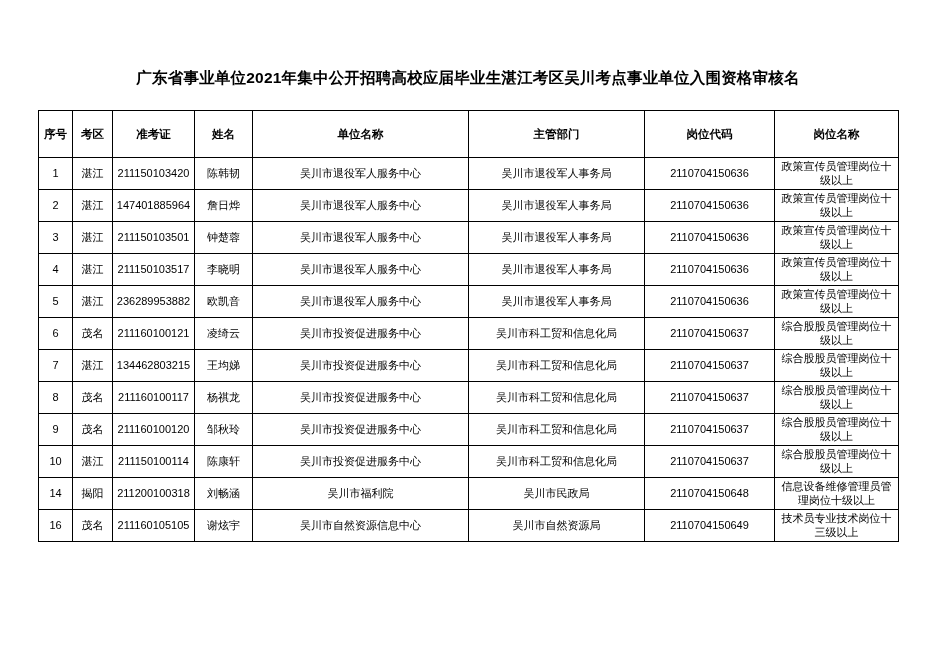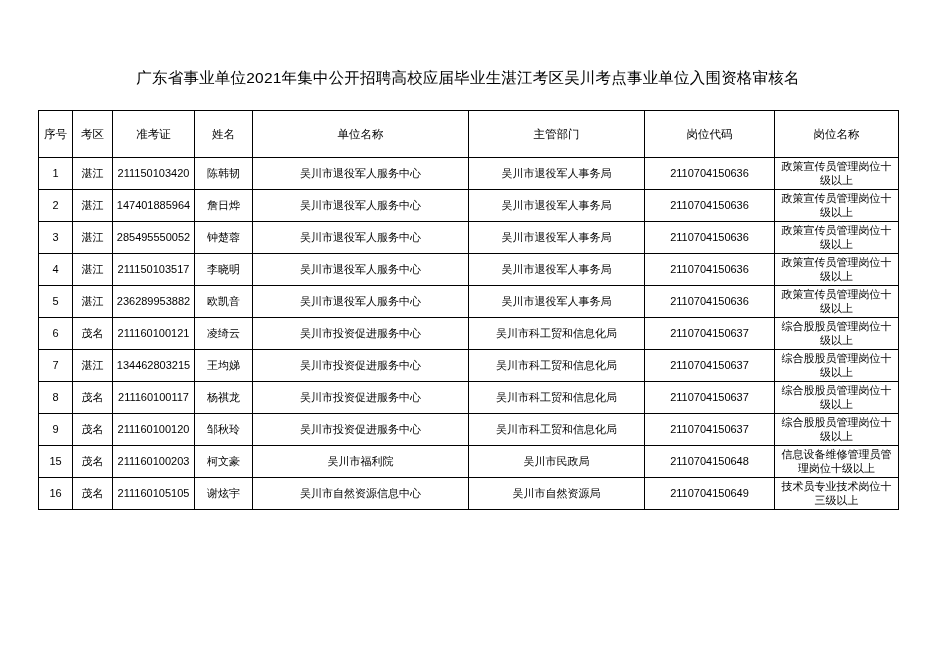--- a/index.html
+++ b/index.html
@@ -20,21 +20,21 @@
     height: 662px;
     box-sizing: border-box;
   }
   .doc-title {
     position: absolute;
     top: 68px;
     left: 0;
     width: 936px;
     text-align: center;
     font-size: 15.5px;
-    font-weight: normal;
+    font-weight: bold;
     letter-spacing: 0.2px;
     white-space: nowrap;
     overflow: hidden;
   }
   .table-wrap {
     position: absolute;
     top: 110px;
     left: 38px;
     width: 860px;
   }
@@ -47,21 +47,21 @@
     border: 1px solid #000000;
     font-size: 11px;
     text-align: center;
     vertical-align: middle;
     padding: 0 2px;
     line-height: 1.25;
     word-break: break-all;
   }
   table.reg thead th {
     height: 46px;
-    font-weight: normal;
+    font-weight: bold;
     font-size: 11.5px;
   }
   table.reg tbody td {
     height: 31px;
   }
   
   .c-seq   { width: 34px; }
   .c-area  { width: 40px; }
   .c-admit { width: 82px; }
   .c-name  { width: 58px; }
@@ -123,21 +123,21 @@
             <td>147401885964</td>
             <td>詹日烨</td>
             <td>吴川市退役军人服务中心</td>
             <td>吴川市退役军人事务局</td>
             <td>2110704150636</td>
             <td class="post-cell">政策宣传员管理岗位十级以上</td>
           </tr>
           <tr>
             <td>3</td>
             <td>湛江</td>
-            <td>285495550052</td>
+            <td>211150103501</td>
             <td>钟楚蓉</td>
             <td>吴川市退役军人服务中心</td>
             <td>吴川市退役军人事务局</td>
             <td>2110704150636</td>
             <td class="post-cell">政策宣传员管理岗位十级以上</td>
           </tr>
           <tr>
             <td>4</td>
             <td>湛江</td>
             <td>211150103517</td>
@@ -191,24 +191,34 @@
             <td>9</td>
             <td>茂名</td>
             <td>211160100120</td>
             <td>邹秋玲</td>
             <td>吴川市投资促进服务中心</td>
             <td>吴川市科工贸和信息化局</td>
             <td>2110704150637</td>
             <td class="post-cell">综合股股员管理岗位十级以上</td>
           </tr>
           <tr>
-            <td>15</td>
-            <td>茂名</td>
-            <td>211160100203</td>
-            <td>柯文豪</td>
+            <td>10</td>
+            <td>湛江</td>
+            <td>211150100114</td>
+            <td>陈康轩</td>
+            <td>吴川市投资促进服务中心</td>
+            <td>吴川市科工贸和信息化局</td>
+            <td>2110704150637</td>
+            <td class="post-cell">综合股股员管理岗位十级以上</td>
+          </tr>
+          <tr>
+            <td>14</td>
+            <td>揭阳</td>
+            <td>211200100318</td>
+            <td>刘畅涵</td>
             <td>吴川市福利院</td>
             <td>吴川市民政局</td>
             <td>2110704150648</td>
             <td class="post-cell">信息设备维修管理员管理岗位十级以上</td>
           </tr>
           <tr>
             <td>16</td>
             <td>茂名</td>
             <td>211160105105</td>
             <td>谢炫宇</td>

